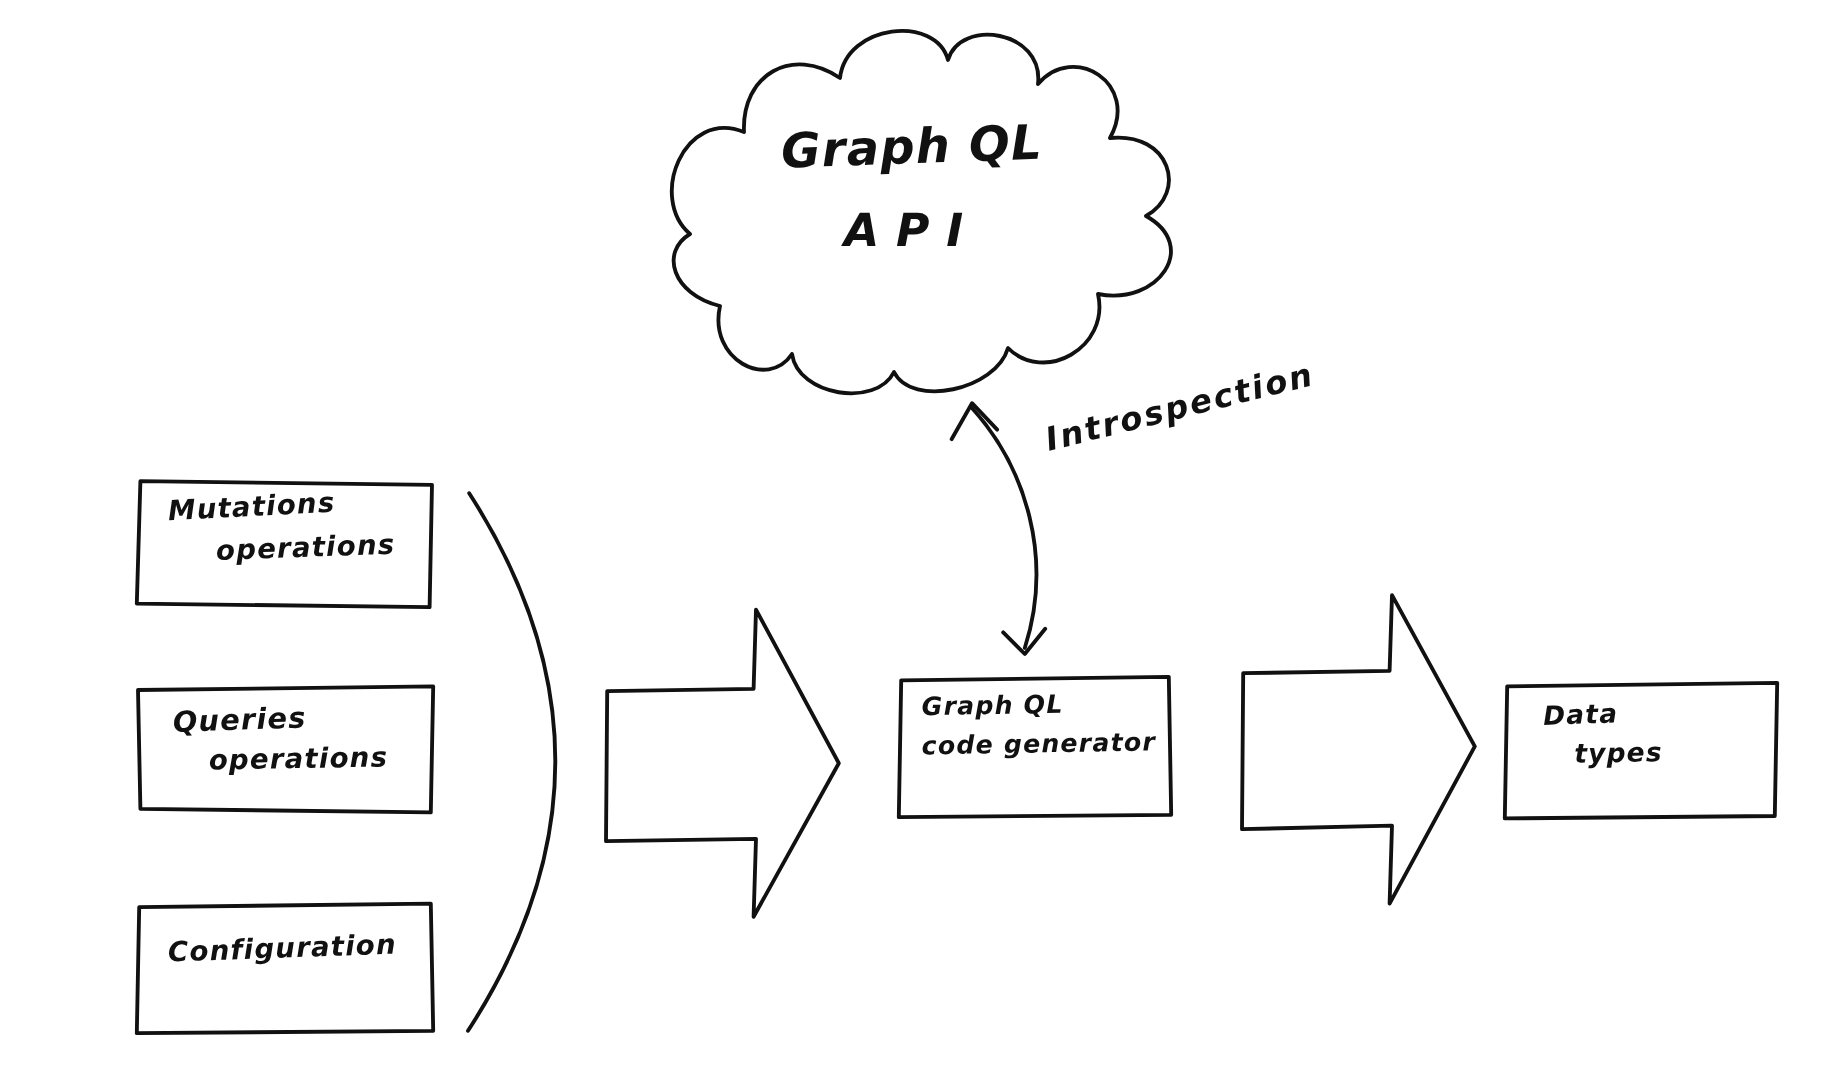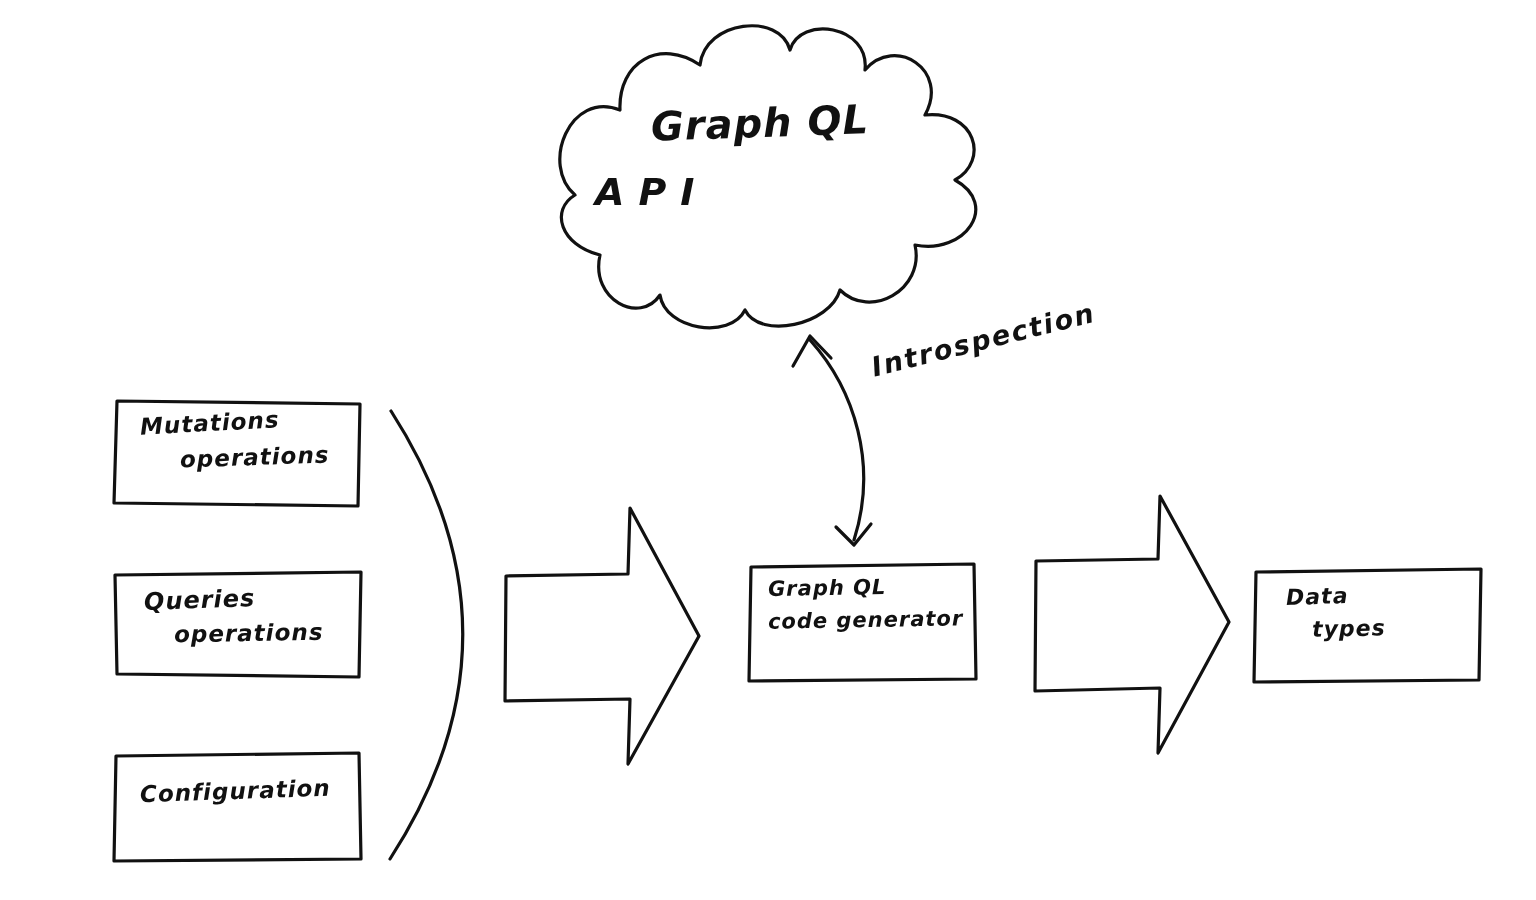--- a/index.html
+++ b/index.html
@@ -36,21 +36,21 @@
   }
   .label {
     position: absolute;
     color: #111111;
     font-style: italic;
     font-weight: 600;
     white-space: nowrap;
     letter-spacing: 1px;
   }
   .cloud-l1 { left: 595px; top: 100px; width: 330px; text-align: center; font-size: 40px; font-weight: 700; transform: rotate(-2deg); }
-  .cloud-l2 { left: 595px; top: 170px; width: 330px; font-size: 38px; font-weight: 700; letter-spacing: 14px; }
+  .cloud-l2 { left: 595px; top: 170px; width: 330px; text-align: center; font-size: 38px; font-weight: 700; letter-spacing: 14px; }
   .intro-label { left: 872px; top: 352px; font-size: 27px; font-weight: 700; transform: rotate(-14deg); transform-origin: left center; letter-spacing: 2px; }
   .b1l1 { left: 140px; top: 410px; font-size: 23px; transform: rotate(-3deg); }
   .b1l2 { left: 180px; top: 444px; font-size: 23px; transform: rotate(-2deg); }
   .b2l1 { left: 144px; top: 586px; font-size: 24px; transform: rotate(-2deg); }
   .b2l2 { left: 174px; top: 620px; font-size: 23px; transform: rotate(-1deg); }
   .b3l1 { left: 140px; top: 778px; font-size: 23px; transform: rotate(-2deg); }
   .genl1 { left: 768px; top: 576px; font-size: 21px; transform: rotate(-1deg); }
   .genl2 { left: 768px; top: 608px; font-size: 21px; transform: rotate(-1deg); }
   .outl1 { left: 1286px; top: 584px; font-size: 22px; transform: rotate(-2deg); }
   .outl2 { left: 1312px; top: 616px; font-size: 22px; transform: rotate(-1deg); }

